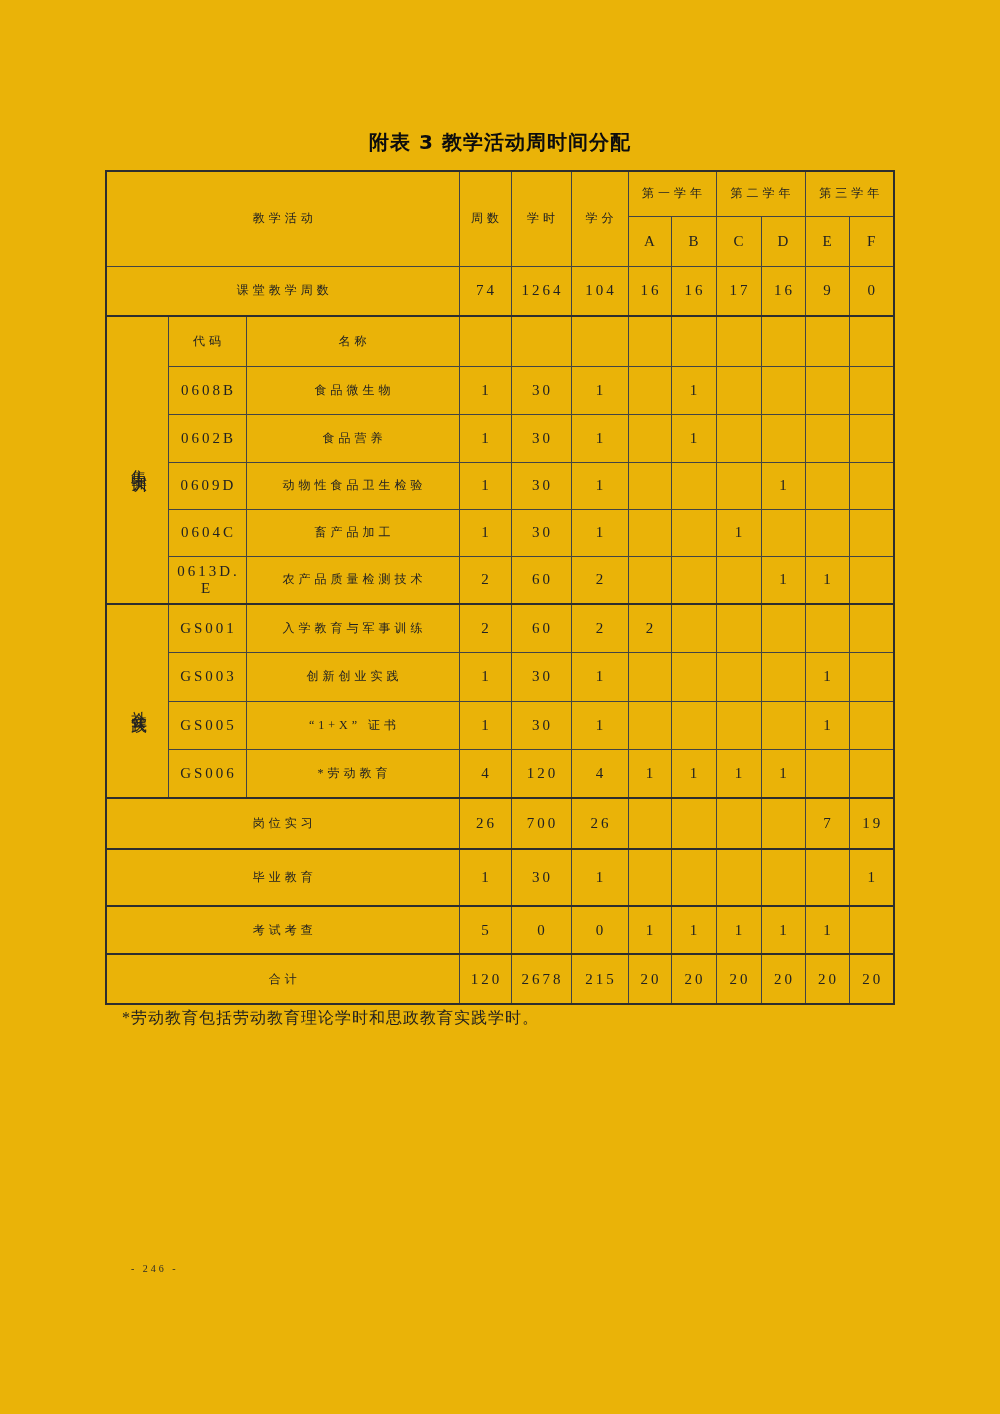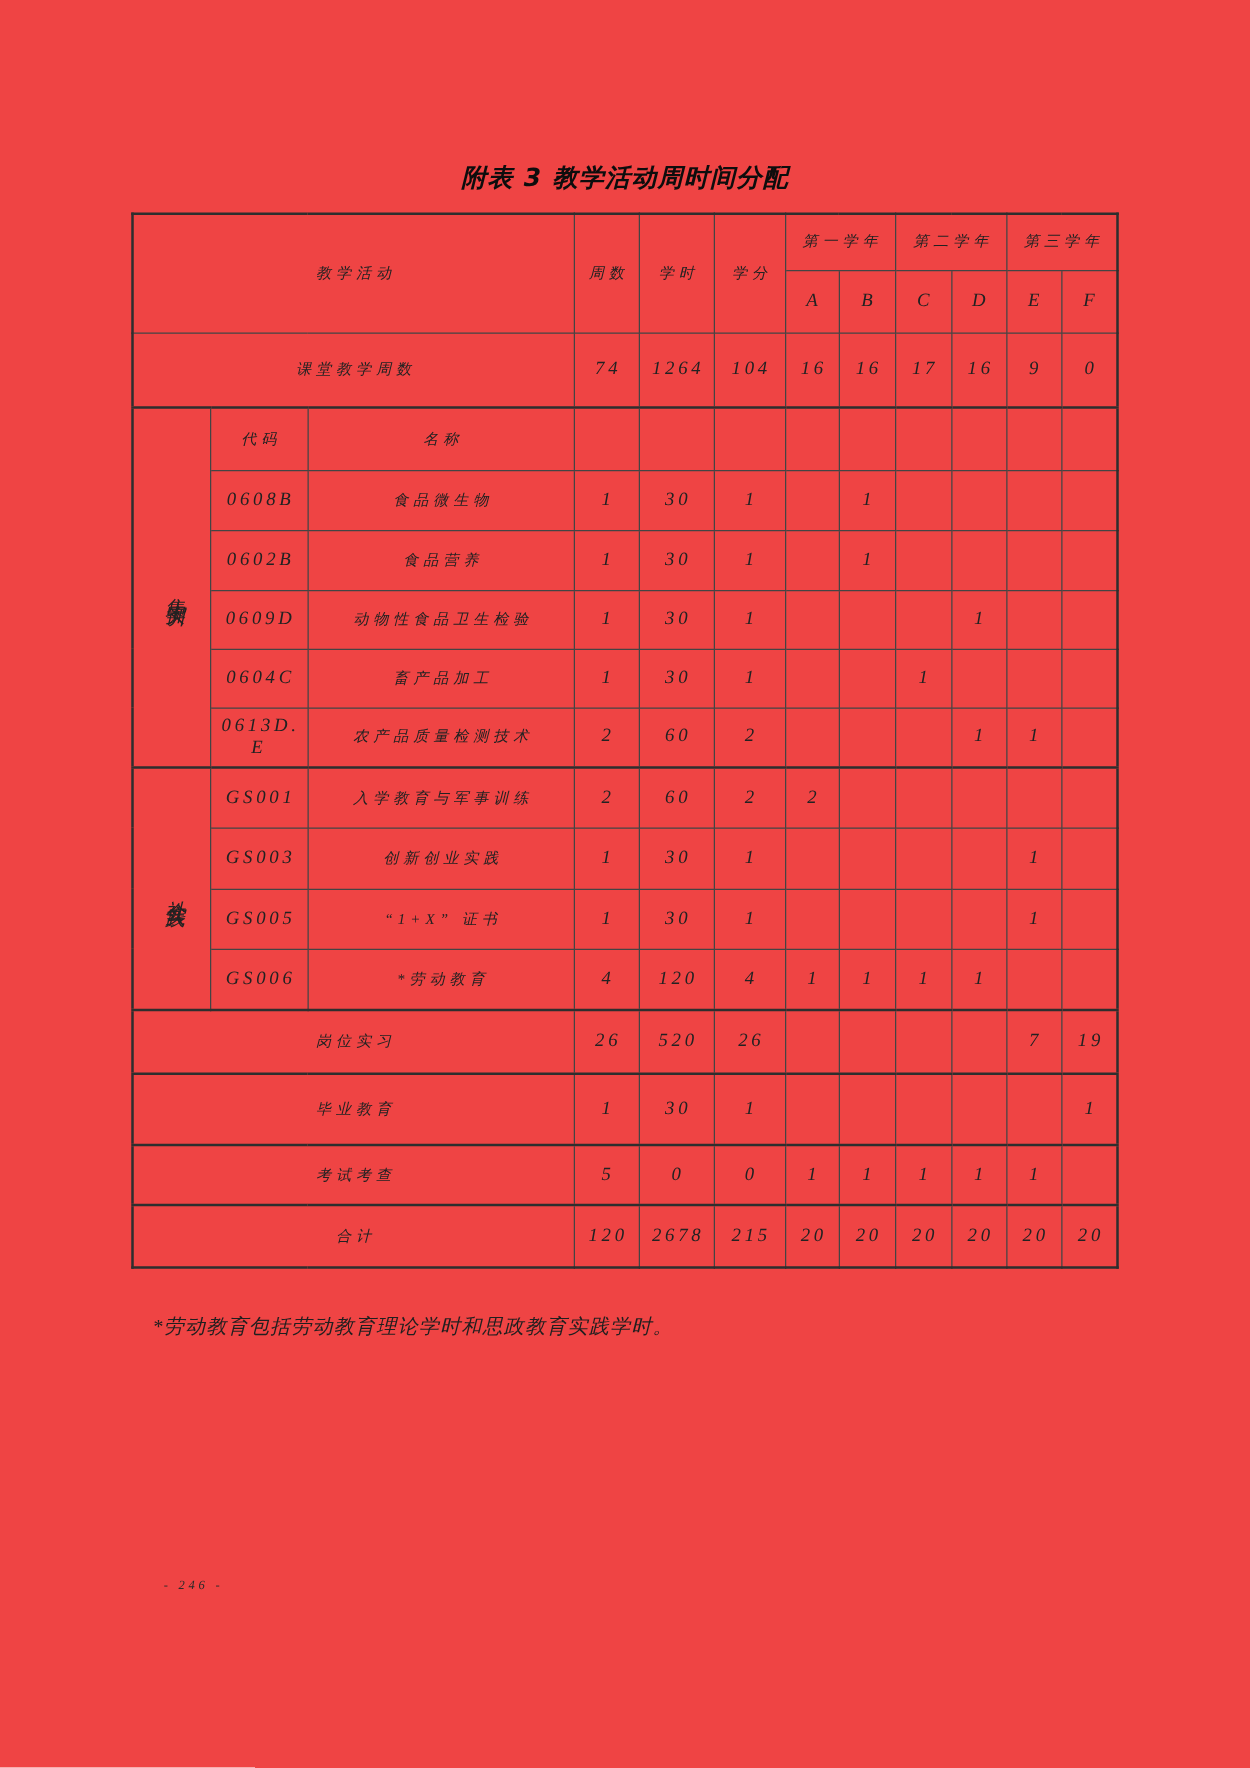--- a/index.html
+++ b/index.html
@@ -1,18 +1,18 @@
 <!DOCTYPE html>
 <html><head>
 <meta charset="utf-8">
 <style>
   html, body { margin:0; padding:0; background:#ffffff; }
   .page {
-    position:relative; width:1000px; height:1414px; background:#ef4444;
-    font-family:"Liberation Serif","DejaVu Serif",serif; color:#1f1f1f; overflow:hidden;font-style:italic;
+    position:relative; width:1000px; height:1414px; background:#eab308;
+    font-family:"Liberation Serif","DejaVu Serif",serif; color:#1f1f1f; overflow:hidden;
   }
   .doc-title {
     position:absolute; top:129px; left:0; width:1000px; text-align:center;
     font-family:"DejaVu Sans","Liberation Sans",sans-serif; font-weight:bold;
     font-size:20px; letter-spacing:1px; color:#0d0d0d;
   }
   table.tat {
     position:absolute; left:105px; top:170px; width:788px;
     border-collapse:collapse; table-layout:fixed;
     border:2px solid #2e2e2e;
@@ -25,21 +25,21 @@
   }
   table.tat td.cn { font-size:12px; letter-spacing:4px; text-indent:4px; }
   table.tat tr.sec > td { border-top:2px solid #2e2e2e; }
   td.gcell { letter-spacing:0; text-indent:0; }
   .vtext {
     display:inline-block; writing-mode:vertical-lr; text-orientation:upright;
     font-size:16px; letter-spacing:2px; line-height:1.15; color:#222222;
   }
   .footnote {
     position:absolute; left:122px; top:1008px; font-size:16px;
-    letter-spacing:1px; color:#1f1f1f;margin-top:43px;
+    letter-spacing:1px; color:#1f1f1f;
   }
   .page-number {
     position:absolute; left:131px; top:1263px; font-size:10px;
     letter-spacing:3px; color:#2a2a2a;
   }
 </style>
 </head>
 <body>
 
 <div class="page">
@@ -75,21 +75,21 @@
 
     <tr style="height:50px">
       <td>A</td>
       <td>B</td>
       <td>C</td>
       <td>D</td>
       <td>E</td>
       <td>F</td>
     </tr>
 
-    <tr style="height:60px">
+    <tr style="height:50px">
       <td class="cn" colspan="3">课堂教学周数</td>
       <td>74</td>
       <td>1264</td>
       <td>104</td>
       <td>16</td>
       <td>16</td>
       <td>17</td>
       <td>16</td>
       <td>9</td>
       <td>0</td>
@@ -226,21 +226,21 @@
       <td>1</td>
       <td>1</td>
       <td>1</td>
       <td></td>
       <td></td>
     </tr>
 
     <tr class="sec" style="height:51px">
       <td class="cn" colspan="3">岗位实习</td>
       <td>26</td>
-      <td>520</td>
+      <td>700</td>
       <td>26</td>
       <td></td>
       <td></td>
       <td></td>
       <td></td>
       <td>7</td>
       <td>19</td>
     </tr>
     <tr class="sec" style="height:57px">
       <td class="cn" colspan="3">毕业教育</td>

